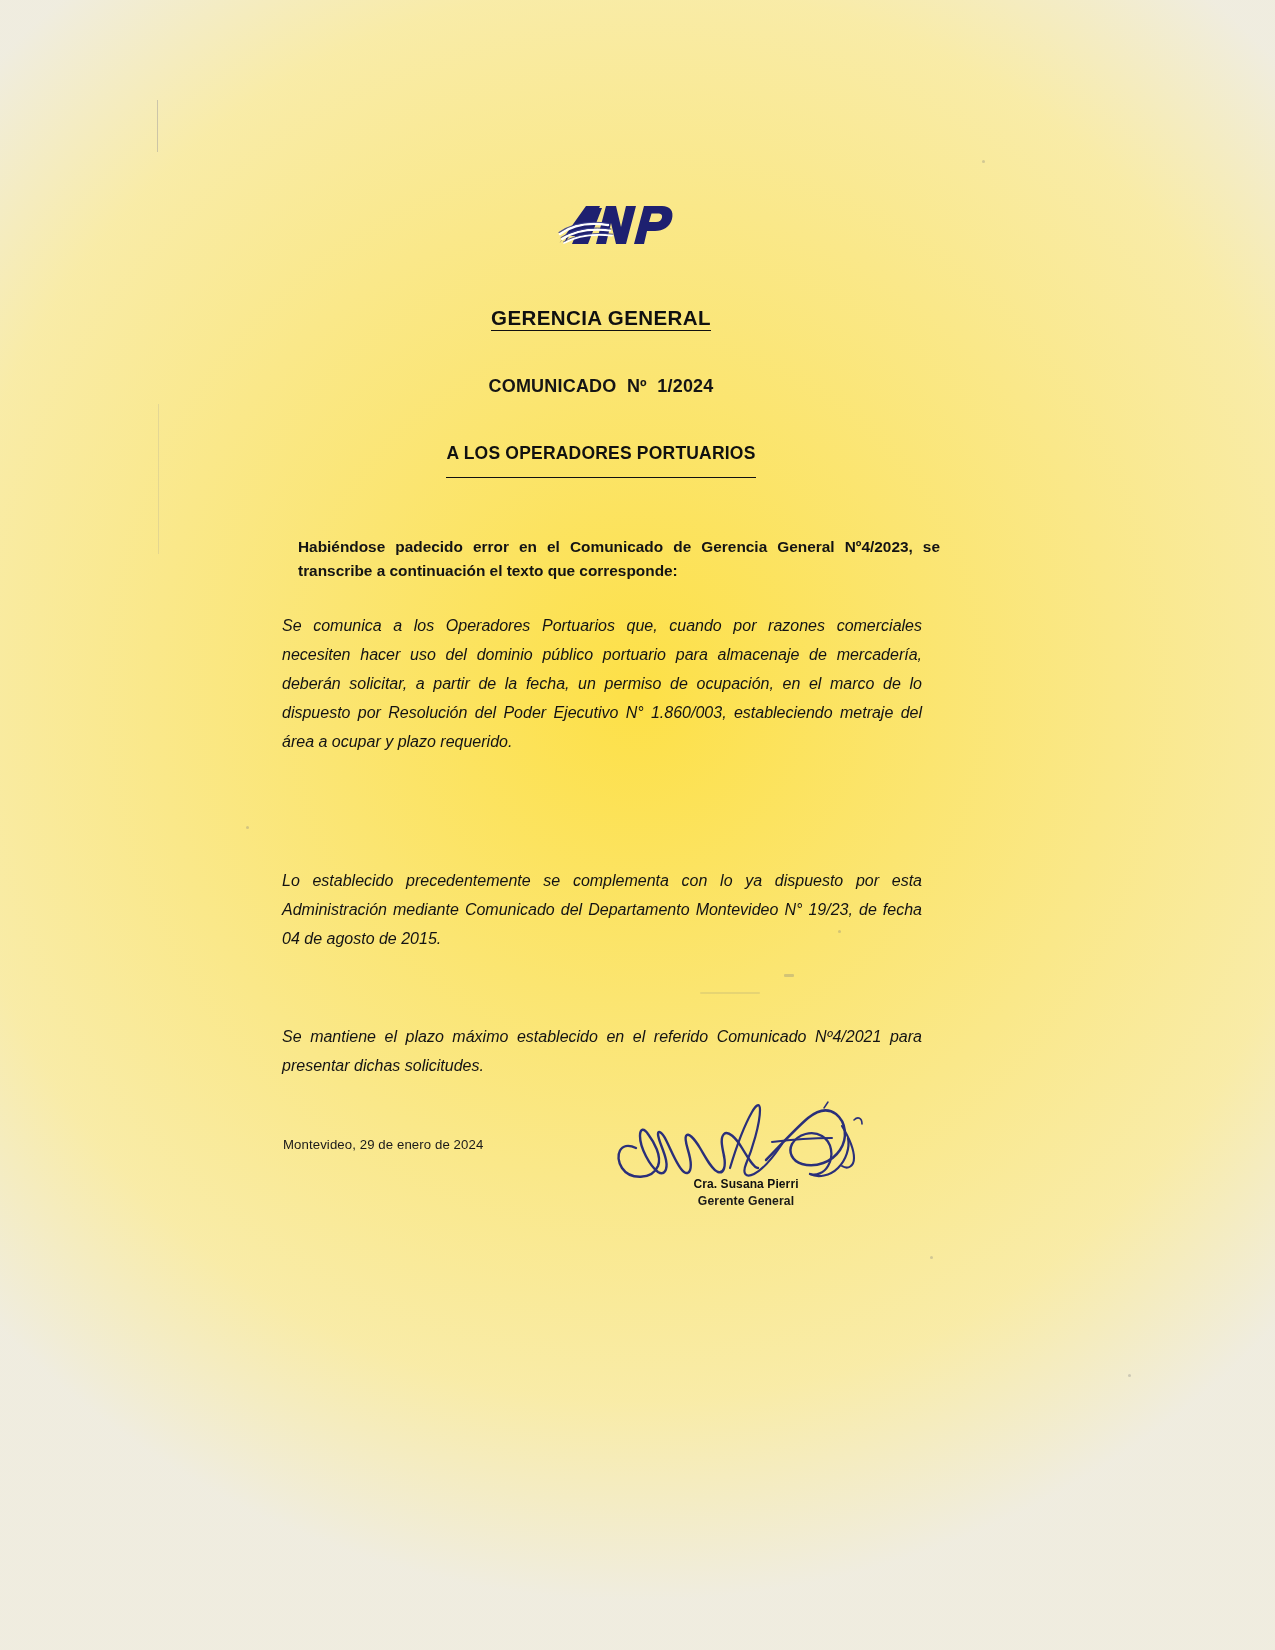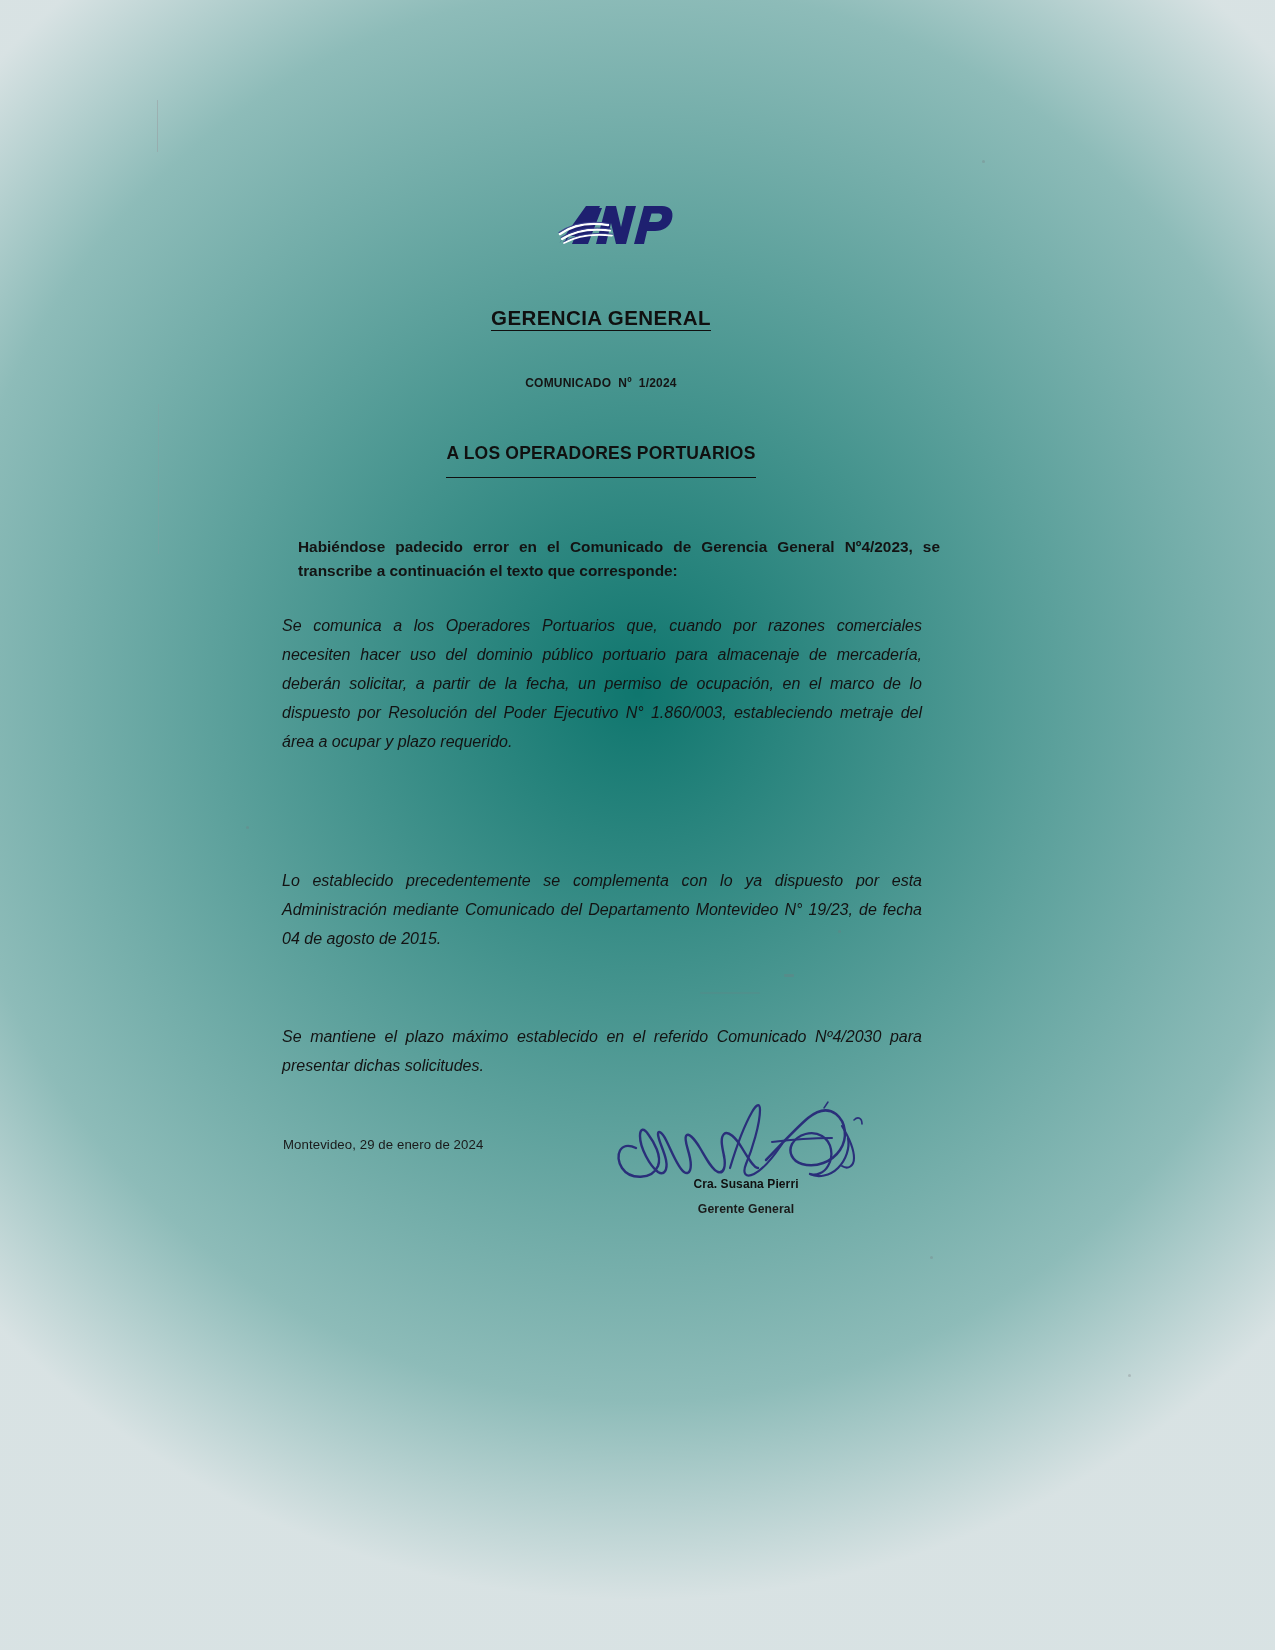--- a/index.html
+++ b/index.html
@@ -14,21 +14,21 @@
     overflow: hidden;
     font-family: "Liberation Sans", sans-serif;
     color: #111111;
     -webkit-font-smoothing: antialiased;
   }
 
   
   .page {
     position: absolute;
     inset: 0;
-    background: #0f766e;
+    background: #fde047;
   }
   
   .scan-tone {
     position: absolute;
     inset: 0;
     background:
       radial-gradient(ellipse 70% 55% at 50% 42%, rgba(255,255,255,0) 0%, rgba(245,245,246,0.55) 78%, rgba(238,238,240,0.9) 100%);
     pointer-events: none;
   }
   
@@ -87,21 +87,21 @@
     border-bottom: 1.6px solid #101010;
     padding-bottom: 1px;
   }
 
   .h-sub {
     position: absolute;
     left: 0;
     top: 376px;
     width: 640px;
     text-align: center;
-    font-size: 12px;
+    font-size: 18px;
     font-weight: bold;
     letter-spacing: 0.2px;
     color: #151515;
     white-space: pre;
   }
 
   .h-addr {
     position: absolute;
     left: 0;
     top: 443px;
@@ -176,21 +176,21 @@
     width: 300px;
     text-align: center;
     font-size: 12px;
     font-weight: bold;
     color: #101010;
     letter-spacing: 0.1px;
   }
   .sign-role {
     position: absolute;
     left: 0;
-    top: 112px;
+    top: 104px;
     width: 300px;
     text-align: center;
     font-size: 12.2px;
     font-weight: bold;
     color: #1a1a1a;
     letter-spacing: 0.1px;
   }
 </style>
 </head>
 <body>
@@ -238,21 +238,21 @@
     <div class="h-main"><span class="ul">GERENCIA GENERAL</span></div>
 
     <div class="h-sub">COMUNICADO  Nº  1/2024</div>
 
     <div class="h-addr"><span class="ul">A LOS OPERADORES PORTUARIOS</span></div>
 
     <div class="p-intro">Habiéndose padecido error en el Comunicado de Gerencia General Nº4/2023, se transcribe a continuación el texto que corresponde:</div>
 
     <div class="p-body p1">Se comunica a los Operadores Portuarios que, cuando por razones comerciales necesiten hacer uso del dominio público portuario para almacenaje de mercadería, deberán solicitar, a partir de la fecha, un permiso de ocupación, en el marco de lo dispuesto por Resolución del Poder Ejecutivo N° 1.860/003, estableciendo metraje del área a ocupar y plazo requerido.</div>
     <div class="p-body p2">Lo establecido precedentemente se complementa con lo ya dispuesto por esta Administración mediante Comunicado del Departamento Montevideo N° 19/23, de fecha 04 de agosto de 2015.</div>
-    <div class="p-body p3">Se mantiene el plazo máximo establecido en el referido Comunicado Nº4/2030 para presentar dichas solicitudes.</div>
+    <div class="p-body p3">Se mantiene el plazo máximo establecido en el referido Comunicado Nº4/2021 para presentar dichas solicitudes.</div>
 
     <div class="footer-date">Montevideo, 29 de enero de 2024</div>
 
     <div class="sign-block">
       <svg class="sign-svg" width="300" height="100" viewBox="0 0 300 100">
         <g fill="none" stroke="#2a2f7a" stroke-linecap="round" stroke-linejoin="round">
           <path d="M40 58 C24 50 18 66 26 78 C34 90 56 90 62 76 C66 66 58 52 52 44 C48 38 44 38 44 46 C44 58 54 76 62 82 C68 86 72 80 70 70 C68 60 62 50 62 44 C62 40 66 42 70 50 C76 62 82 78 88 82 C94 86 96 78 94 68 C92 58 88 50 90 46 C92 42 98 48 104 58 C110 68 116 80 122 82 C128 84 130 76 128 66" stroke-width="2.4"></path>
           <path d="M128 66 C126 56 124 48 128 44 C132 40 140 48 146 58 C152 68 158 78 162 78" stroke-width="2.4"></path>
           <path d="M134 78 C140 58 148 36 156 22 C160 15 164 12 164 20 C164 34 156 60 150 74" stroke-width="2.2"></path>
           <path d="M150 74 C146 84 150 88 158 84 C168 79 178 66 186 54" stroke-width="2.2"></path>

